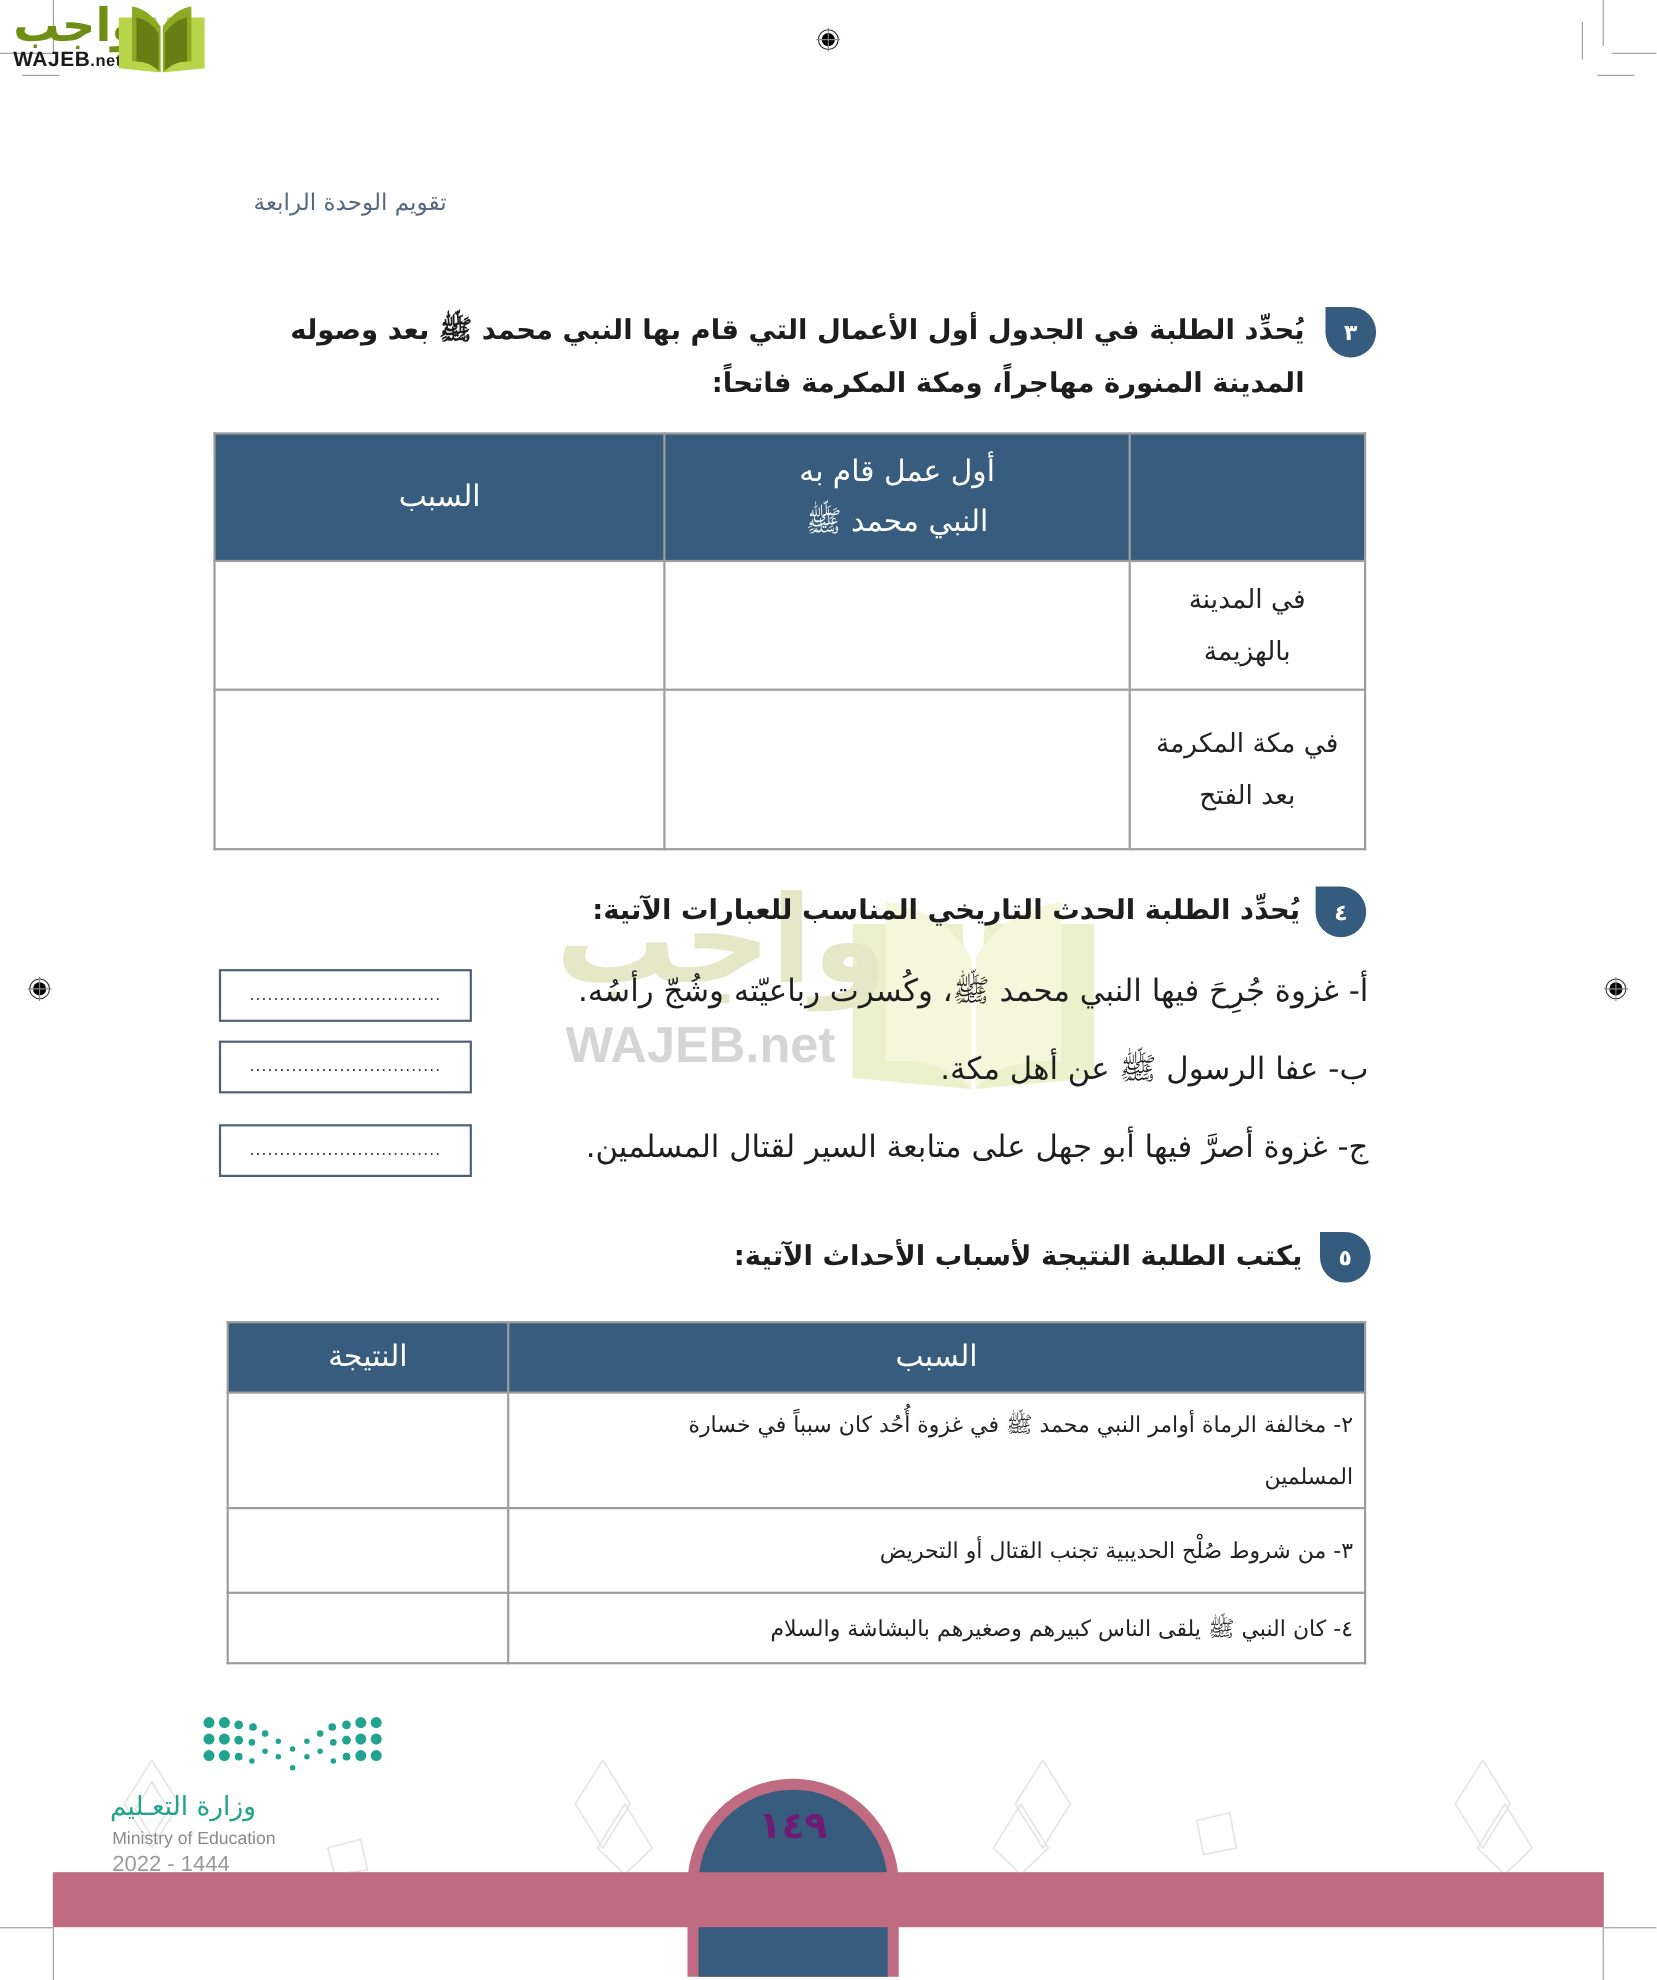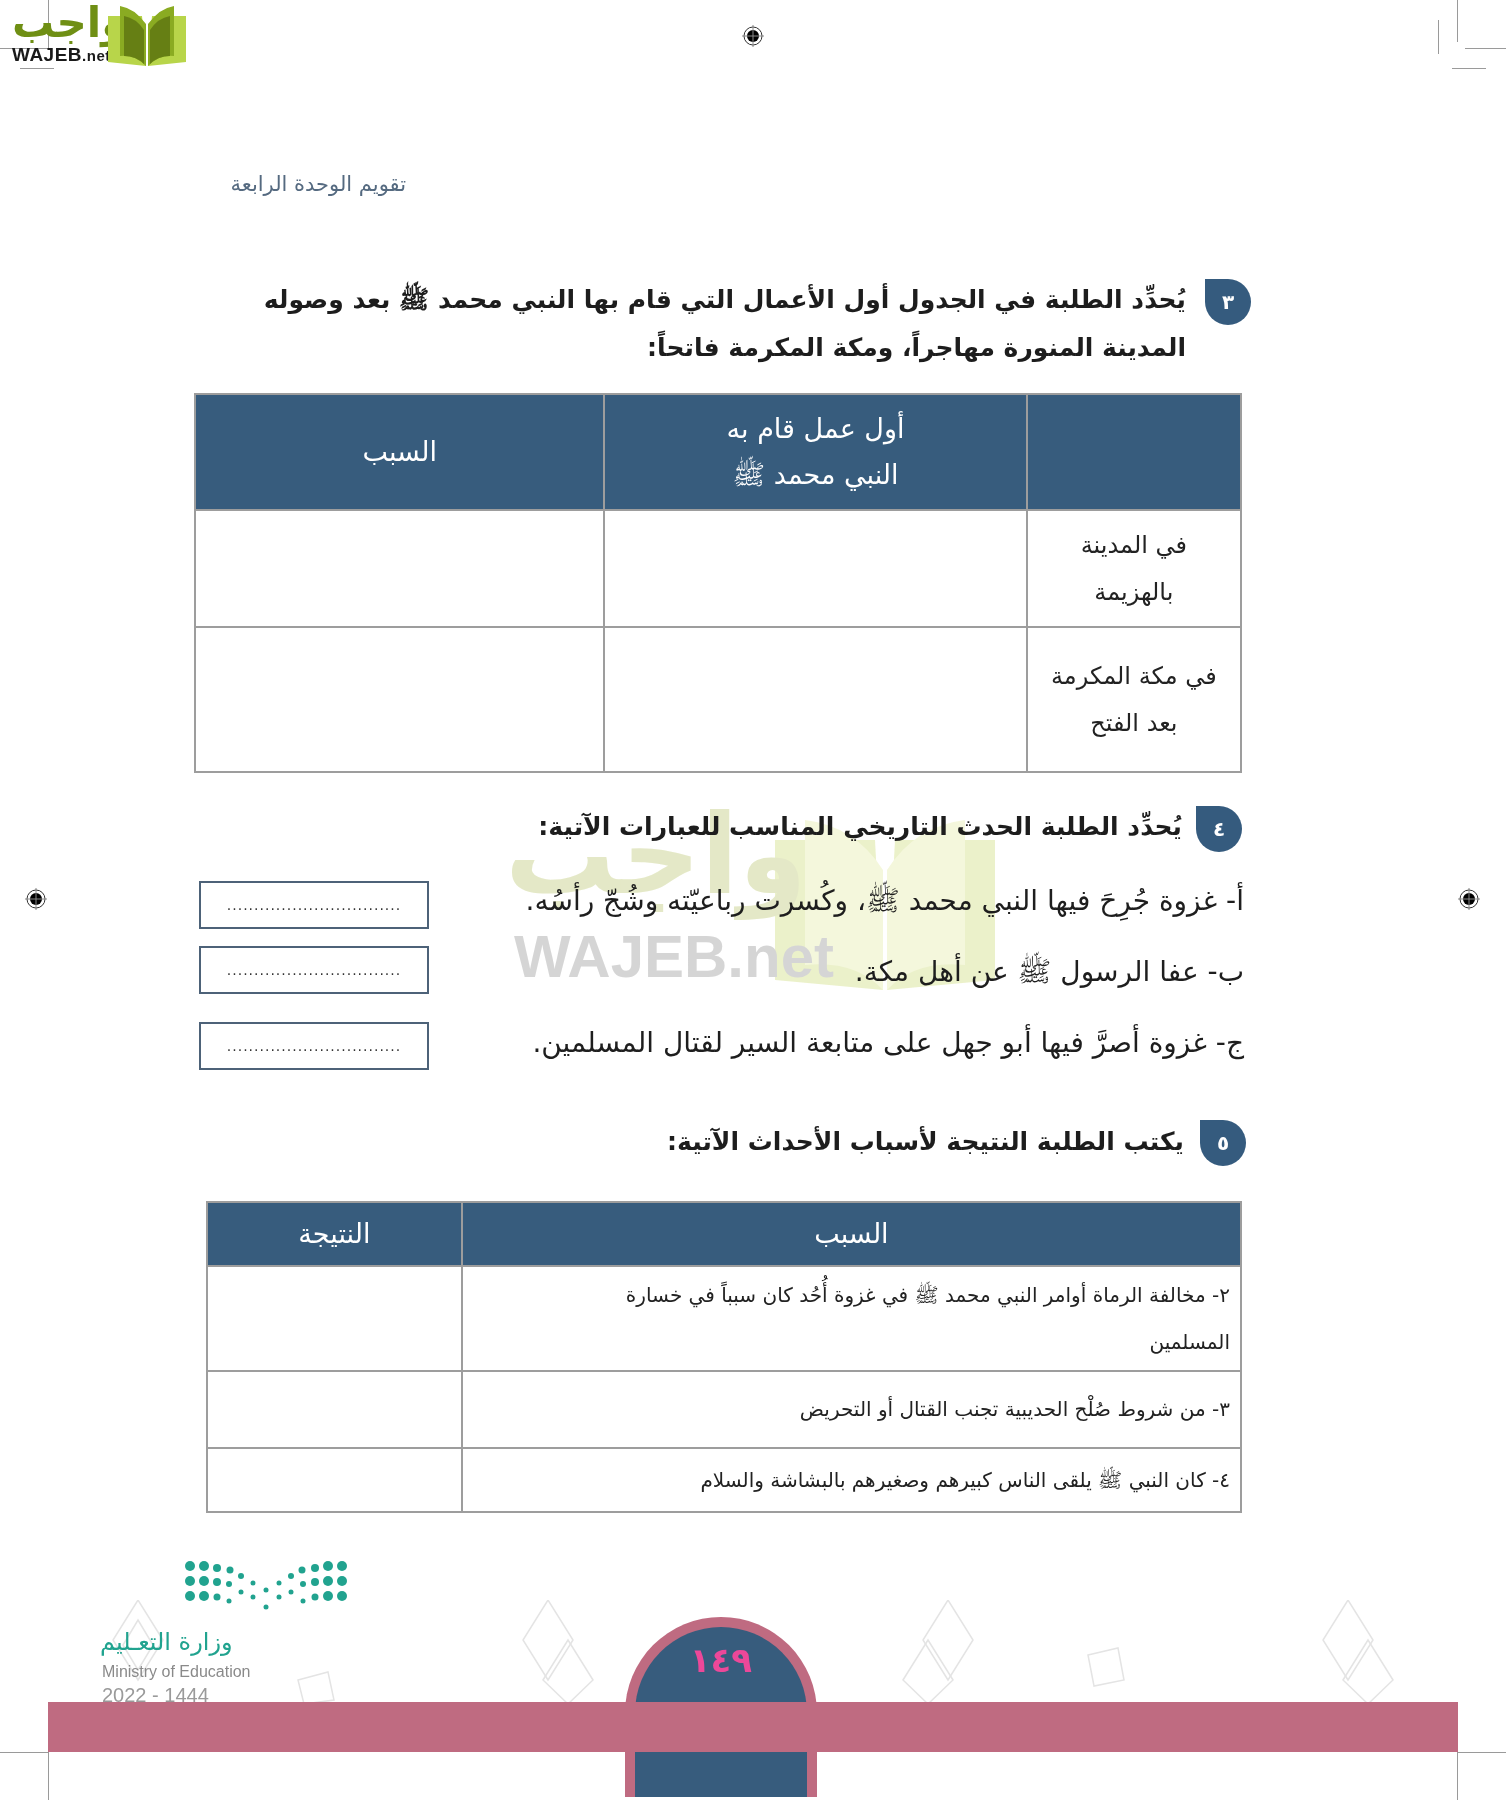--- a/index.html
+++ b/index.html
@@ -46,21 +46,21 @@
   .stmt { position: absolute; right: 262px; direction: rtl; text-align: right; font-size: 28px; color: #1e1e1e; white-space: nowrap; }
   .ans-box { position: absolute; left: 199px; width: 230px; height: 48px; border: 2px solid #4d6278; box-sizing: border-box; display: flex; align-items: center; justify-content: center; font-size: 14px; letter-spacing: 1px; color: #333; }
 
   
   .wm { position: absolute; opacity: 0.35; }
 
   
   .footer-band { position: absolute; left: 48px; top: 1702px; width: 1410px; height: 50px; background: #bf6b81; }
   .arch-outer { position: absolute; left: 625px; top: 1617px; width: 192px; height: 180px; border-radius: 96px 96px 0 0; background: #bf6b81; }
   .arch-inner { position: absolute; left: 635px; top: 1627px; width: 172px; height: 170px; border-radius: 86px 86px 0 0; background: #375c7d; }
-  .page-num { position: absolute; left: 635px; top: 1640px; width: 172px; text-align: center; color: #ec4899; font-weight: bold; font-size: 34px; }
+  .page-num { position: absolute; left: 635px; top: 1640px; width: 172px; text-align: center; color: #701a75; font-weight: bold; font-size: 34px; }
   .moe-ar { position: absolute; left: 100px; top: 1628px; font-size: 24px; color: #21a38f; direction: rtl; }
   .moe-en { position: absolute; left: 102px; top: 1663px; font-family: "Liberation Sans", sans-serif; font-size: 16px; color: #8a8a8a; }
   .moe-year { position: absolute; left: 102px; top: 1684px; font-family: "Liberation Sans", sans-serif; font-size: 20px; color: #9a9a9a; }
   .pattern { position: absolute; left: 48px; top: 1600px; width: 1410px; height: 104px; }
 </style>
 </head>
 <body>
 
 <div class="crop" style="left:48px;top:0;width:1px;height:48px;"></div>
 <div class="crop" style="left:0;top:48px;width:48px;height:1px;"></div>
@@ -152,21 +152,21 @@
 </table>
 
 <div class="wm" style="left:500px;top:810px;width:520px;height:180px;">
   <svg class="abs" style="left:275px;top:10px;" width="220" height="170" viewBox="0 0 220 170">
     <path d="M0 20 L100 20 L108 170 L0 160 Z" fill="#c8d86a"></path>
     <path d="M220 20 L120 20 L112 170 L220 160 Z" fill="#c8d86a"></path>
     <path d="M30 0 Q80 6 108 50 L108 170 Q80 140 30 145 Z" fill="#e1ea9c"></path>
     <path d="M190 0 Q140 6 112 50 L112 170 Q140 140 190 145 Z" fill="#e1ea9c"></path>
   </svg>
   <div class="abs" style="left:5px;top:-10px;font-size:110px;font-weight:bold;color:#b4c060;direction:rtl;line-height:1;">واجب</div>
-  <div class="abs" style="left:14px;top:112px;font-family:'Liberation Sans',sans-serif;font-size:60px;font-weight:bold;color:#8a8a8a;">WAJEB.net</div>
+  <div class="abs" style="left:14px;top:112px;font-family:'Liberation Sans',sans-serif;font-size:46px;font-weight:bold;color:#8a8a8a;">WAJEB.net</div>
 </div>
 
 <div class="badge" style="left:1196px;top:806px;">٤</div>
 <div class="q-text" style="right:324px;top:803px;width:900px;">يُحدِّد الطلبة الحدث التاريخي المناسب للعبارات الآتية:</div>
 
 <div class="stmt" style="top:884px;">أ- غزوة جُرِحَ فيها النبي محمد ﷺ، وكُسرت رباعيّته وشُجّ رأسُه.</div>
 <div class="stmt" style="top:955px;">ب- عفا الرسول ﷺ عن أهل مكة.</div>
 <div class="stmt" style="top:1026px;">ج- غزوة أصرَّ فيها أبو جهل على متابعة السير لقتال المسلمين.</div>
 
 <div class="ans-box" style="top:881px;">................................</div>

